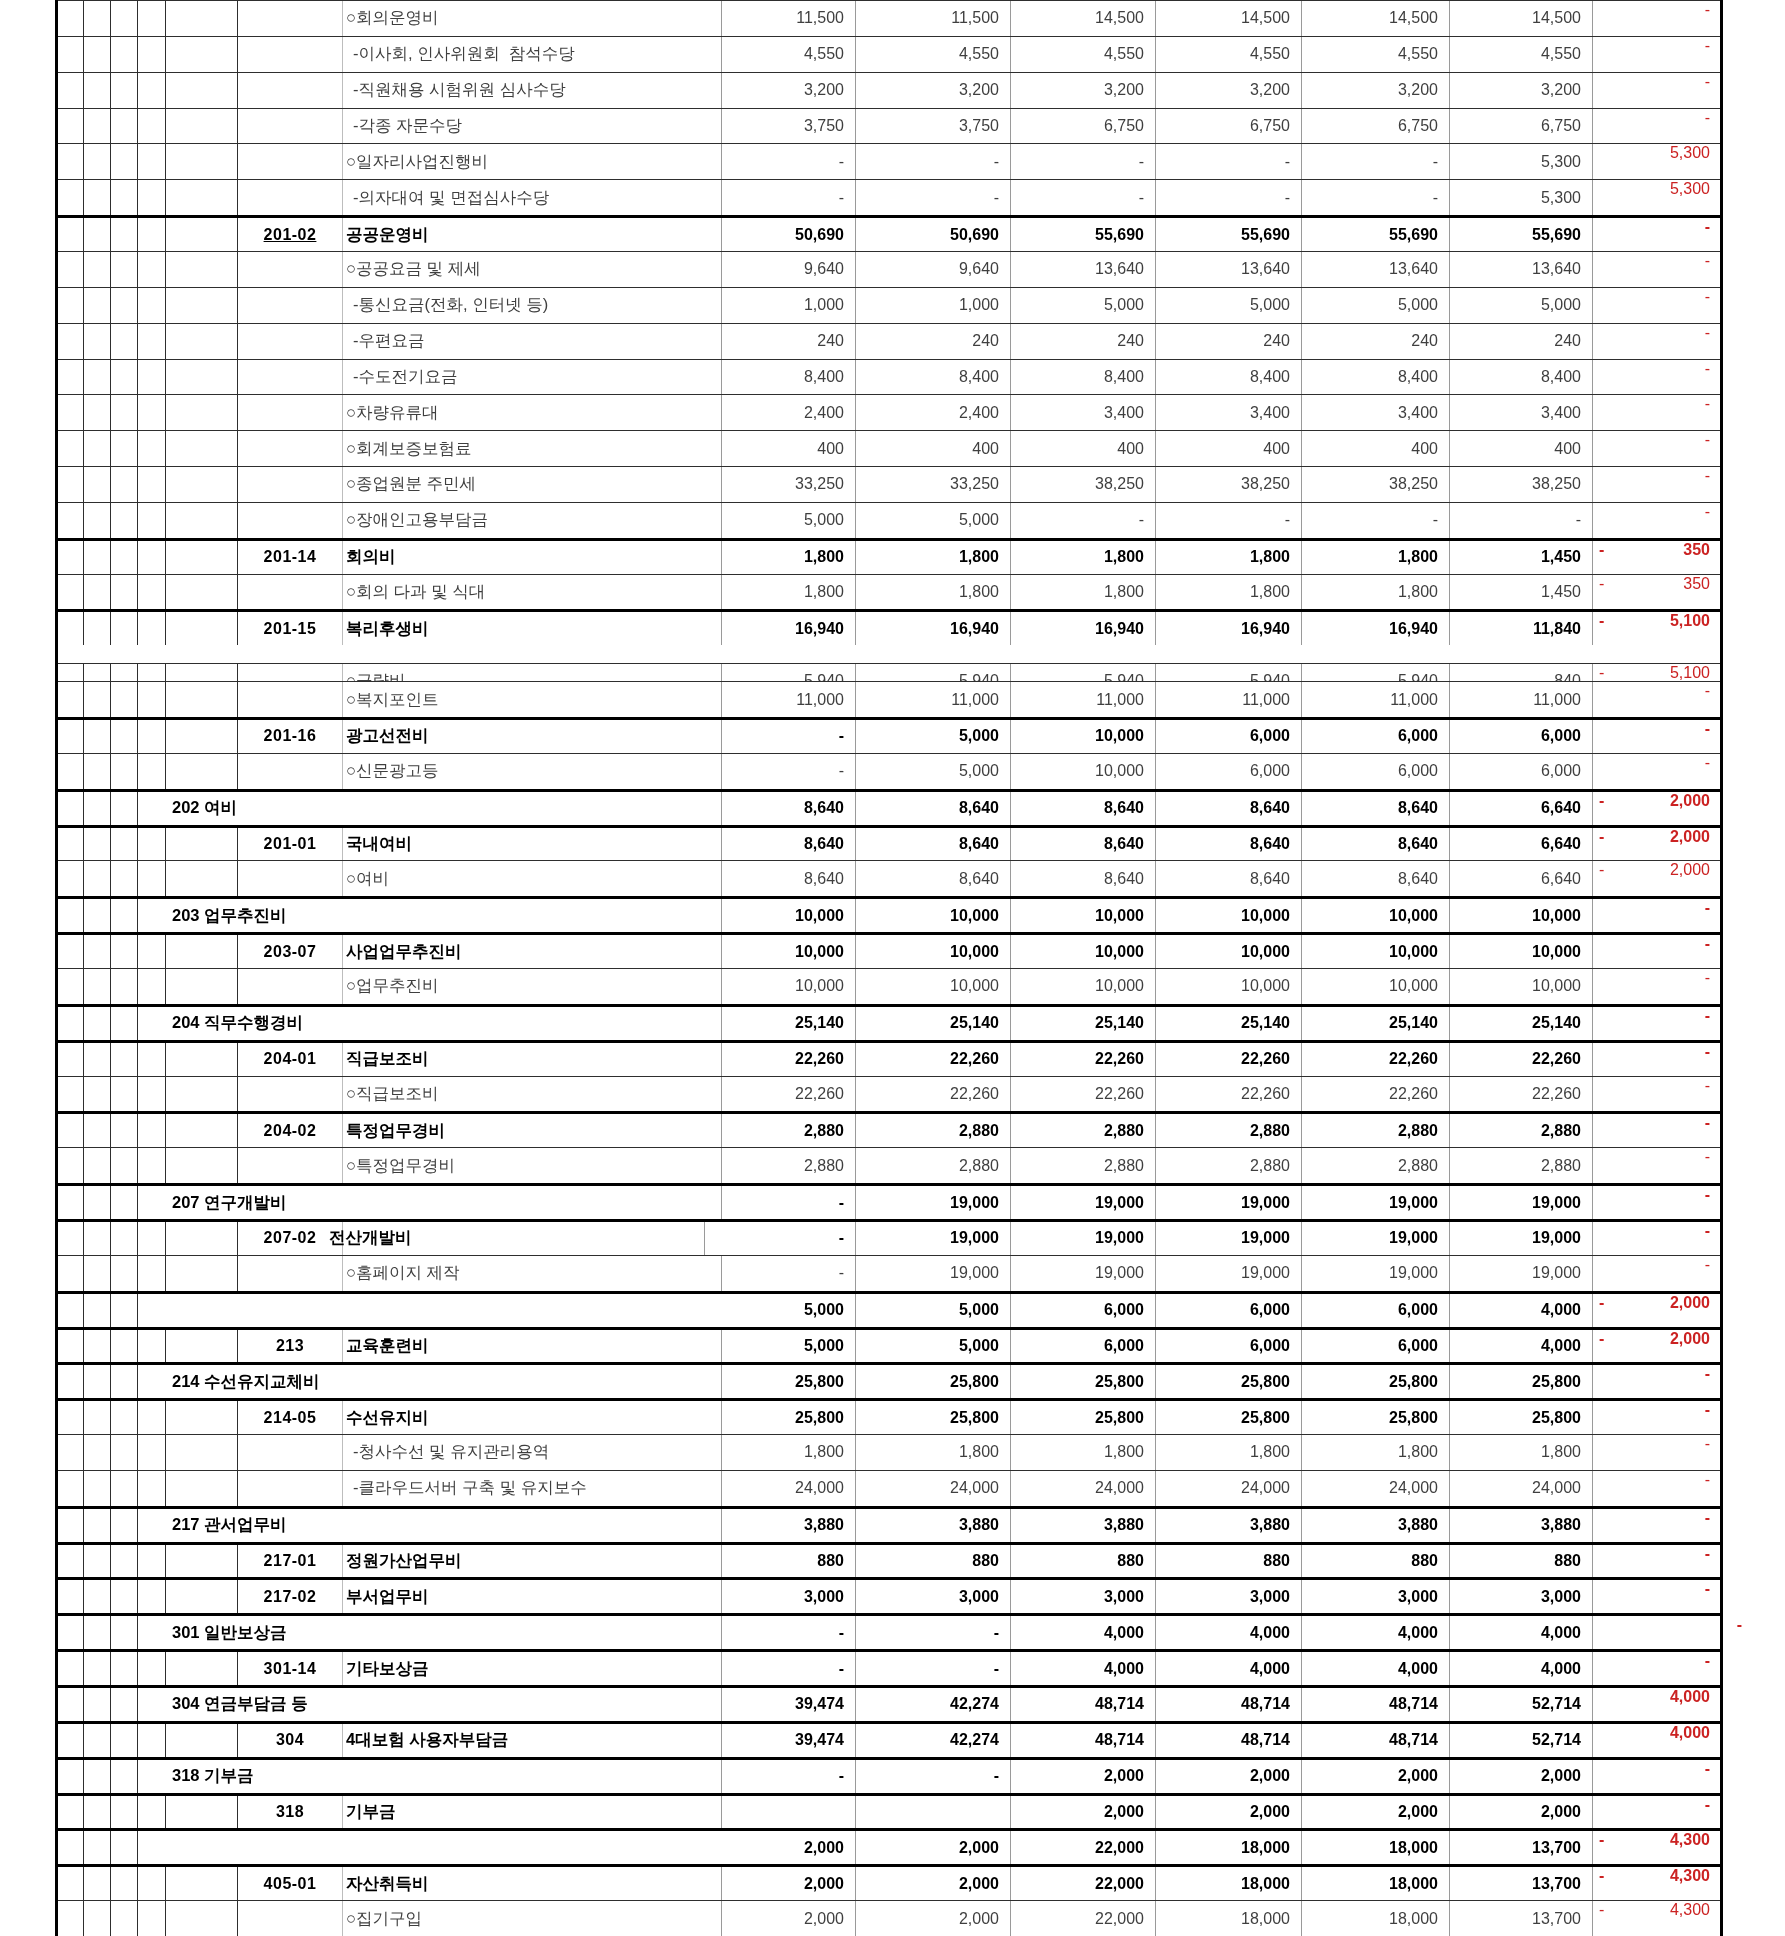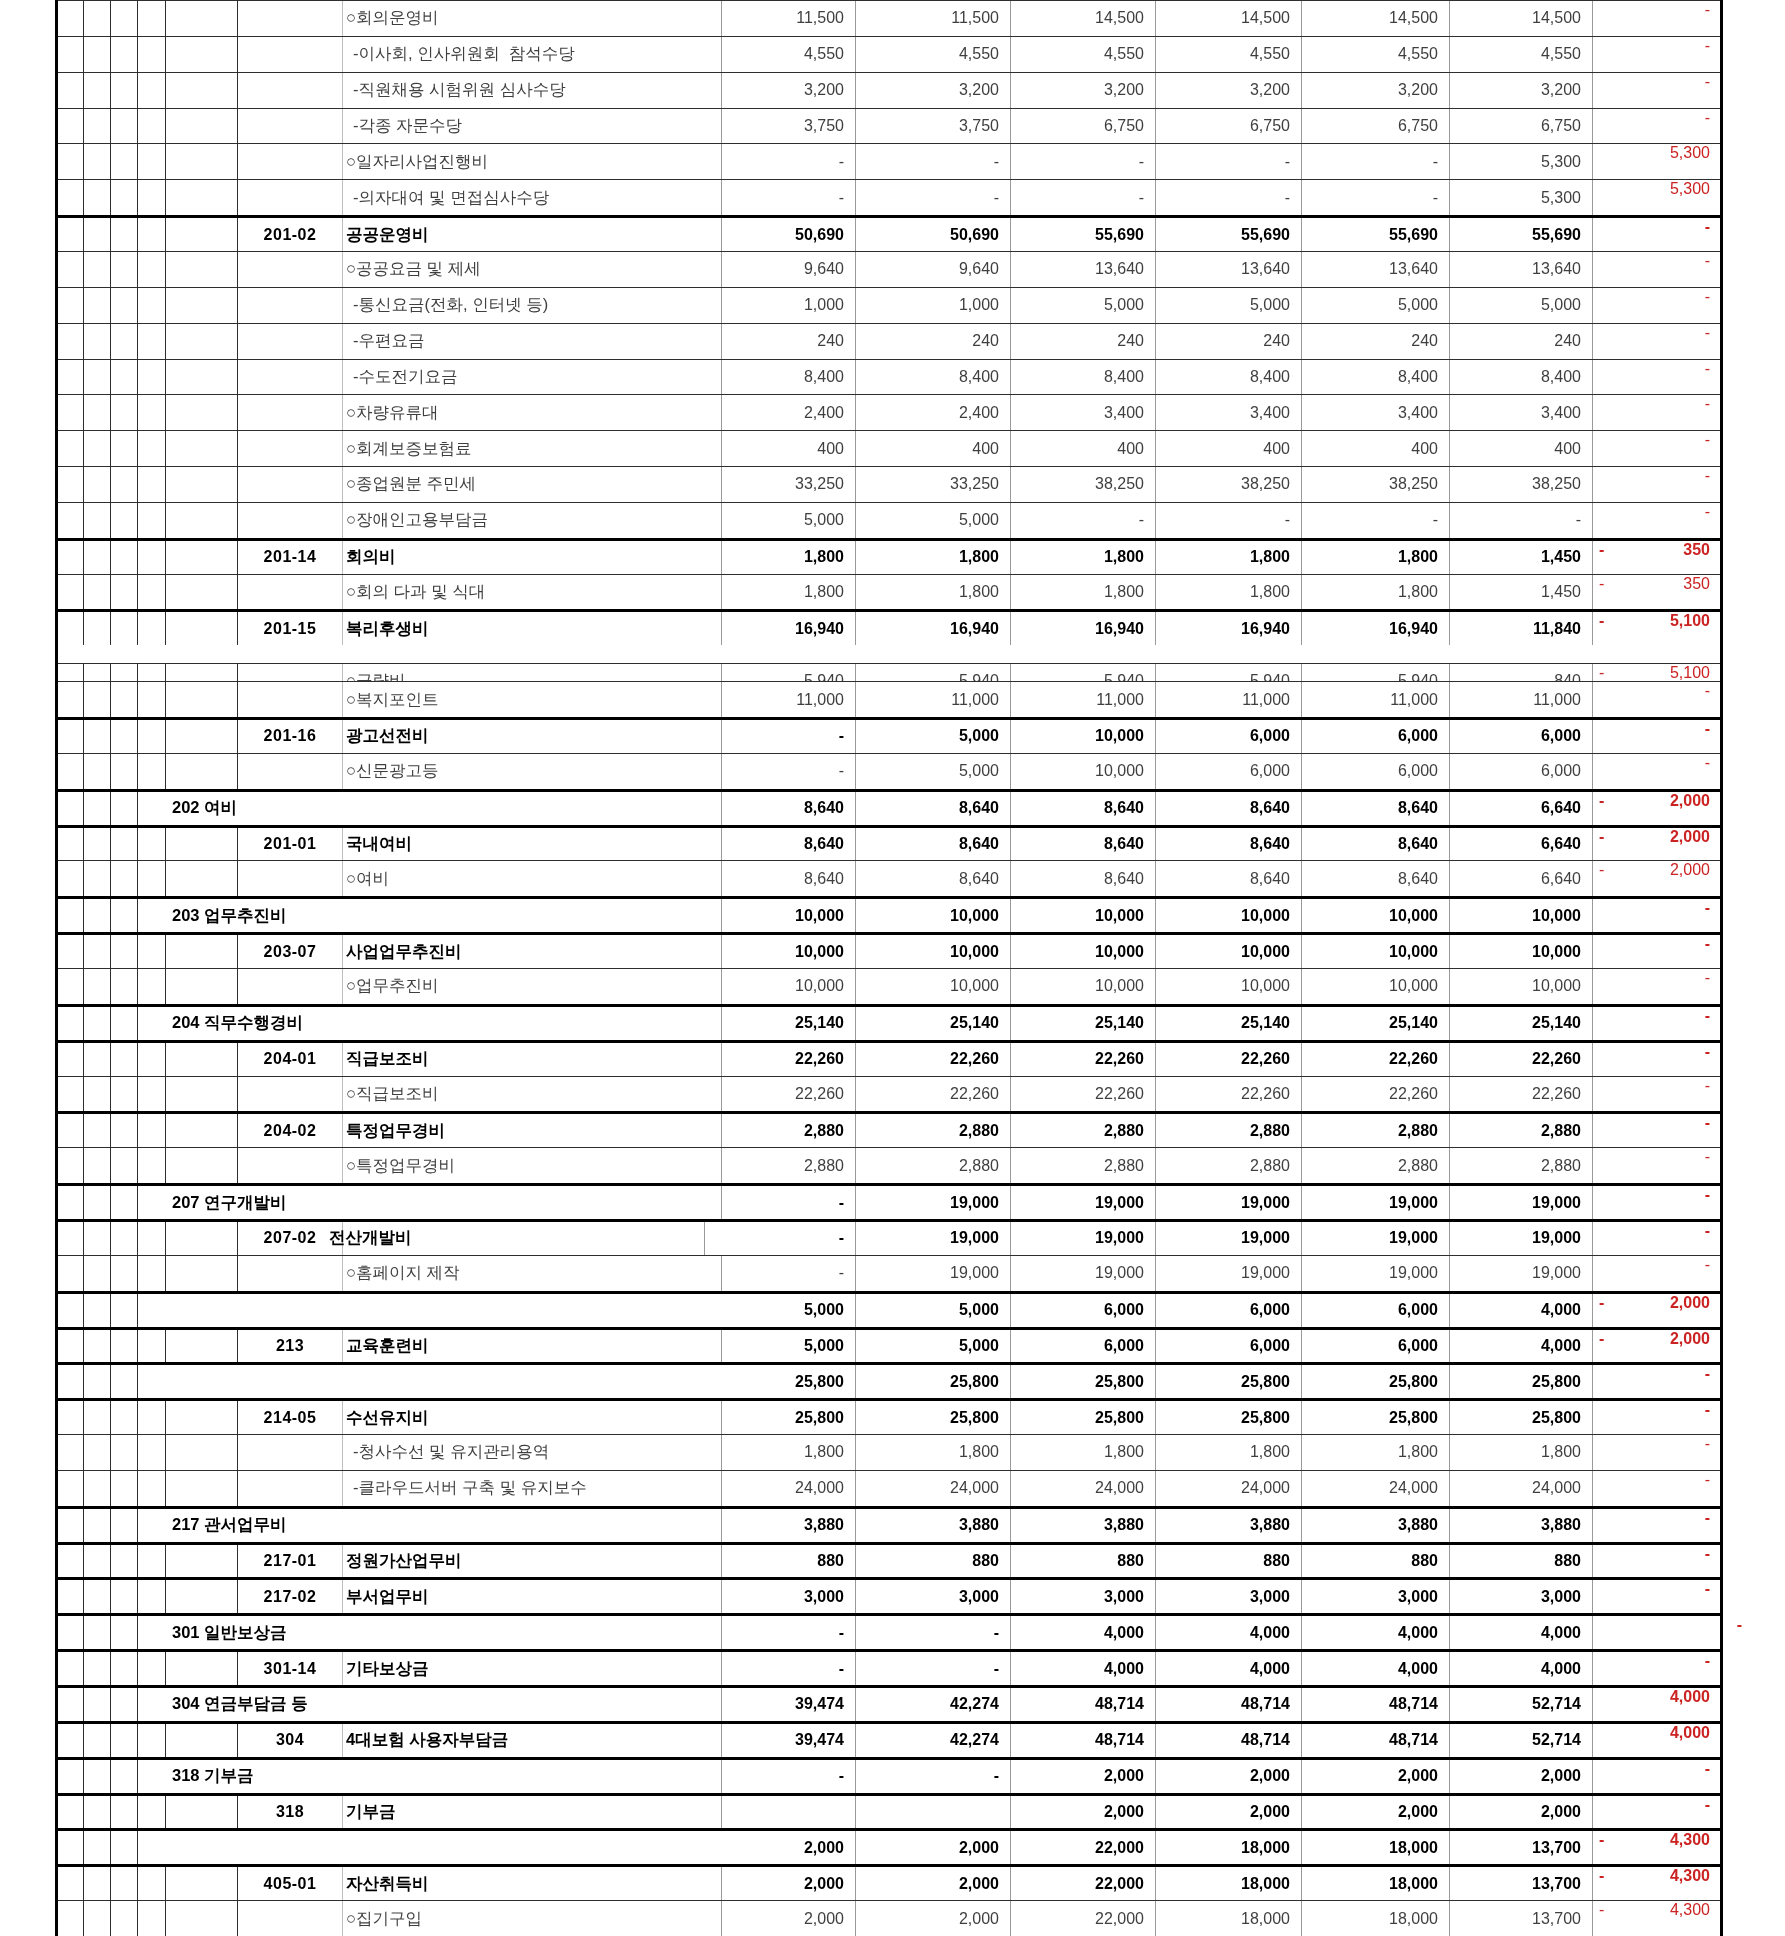--- a/index.html
+++ b/index.html
@@ -156,21 +156,21 @@
         <div class="cell diff" style="left: 1537px; width: 130px;">
           <span class="amount">5,300</span>
         </div>
       </div>
       <div class="row group bold" style="top: 215.111px;">
         <div class="cell vd" style="left: 0px; width: 28px;"></div>
         <div class="cell vd" style="left: 28px; width: 27px;"></div>
         <div class="cell vd" style="left: 55px; width: 27px;"></div>
         <div class="cell vd" style="left: 82px; width: 28px;"></div>
         <div class="cell vd" style="left: 110px; width: 72px;"></div>
-        <div class="cell vl code" style="left: 182px; width: 105px;">201-02</div>
+        <div class="cell vl code" style="left: 182px; width: 105px; text-decoration: underline;">201-02</div>
         <div class="cell vg" style="left: 287px; width: 379px;">
           <span class="name">공공운영비</span>
         </div>
         <div class="cell vg num" style="left: 666px; width: 134px;">50,690</div>
         <div class="cell vg num" style="left: 800px; width: 155px;">50,690</div>
         <div class="cell vg num" style="left: 955px; width: 145px;">55,690</div>
         <div class="cell vg num" style="left: 1100px; width: 146px;">55,690</div>
         <div class="cell vg num" style="left: 1246px; width: 148px;">55,690</div>
         <div class="cell vg num" style="left: 1394px; width: 143px;">55,690</div>
         <div class="cell diff" style="left: 1537px; width: 130px;">
@@ -785,20 +785,23 @@
         <div class="cell vg num" style="left: 1394px; width: 143px;">4,000</div>
         <div class="cell diff" style="left: 1537px; width: 130px;">
           <span class="minus">-</span>
           <span class="amount">2,000</span>
         </div>
       </div>
       <div class="row group bold" style="top: 1362.37px;">
         <div class="cell vd" style="left: 0px; width: 28px;"></div>
         <div class="cell vd" style="left: 28px; width: 27px;"></div>
         <div class="cell vd" style="left: 55px; width: 27px;"></div>
+        <div class="cell vg" style="left: 82px; width: 584px;">
+          <span class="seclabel">214 수선유지교체비</span>
+        </div>
         <div class="cell vg num" style="left: 666px; width: 134px;">25,800</div>
         <div class="cell vg num" style="left: 800px; width: 155px;">25,800</div>
         <div class="cell vg num" style="left: 955px; width: 145px;">25,800</div>
         <div class="cell vg num" style="left: 1100px; width: 146px;">25,800</div>
         <div class="cell vg num" style="left: 1246px; width: 148px;">25,800</div>
         <div class="cell vg num" style="left: 1394px; width: 143px;">25,800</div>
         <div class="cell diff" style="left: 1537px; width: 130px;">
           <span class="amount">-</span>
         </div>
       </div>

